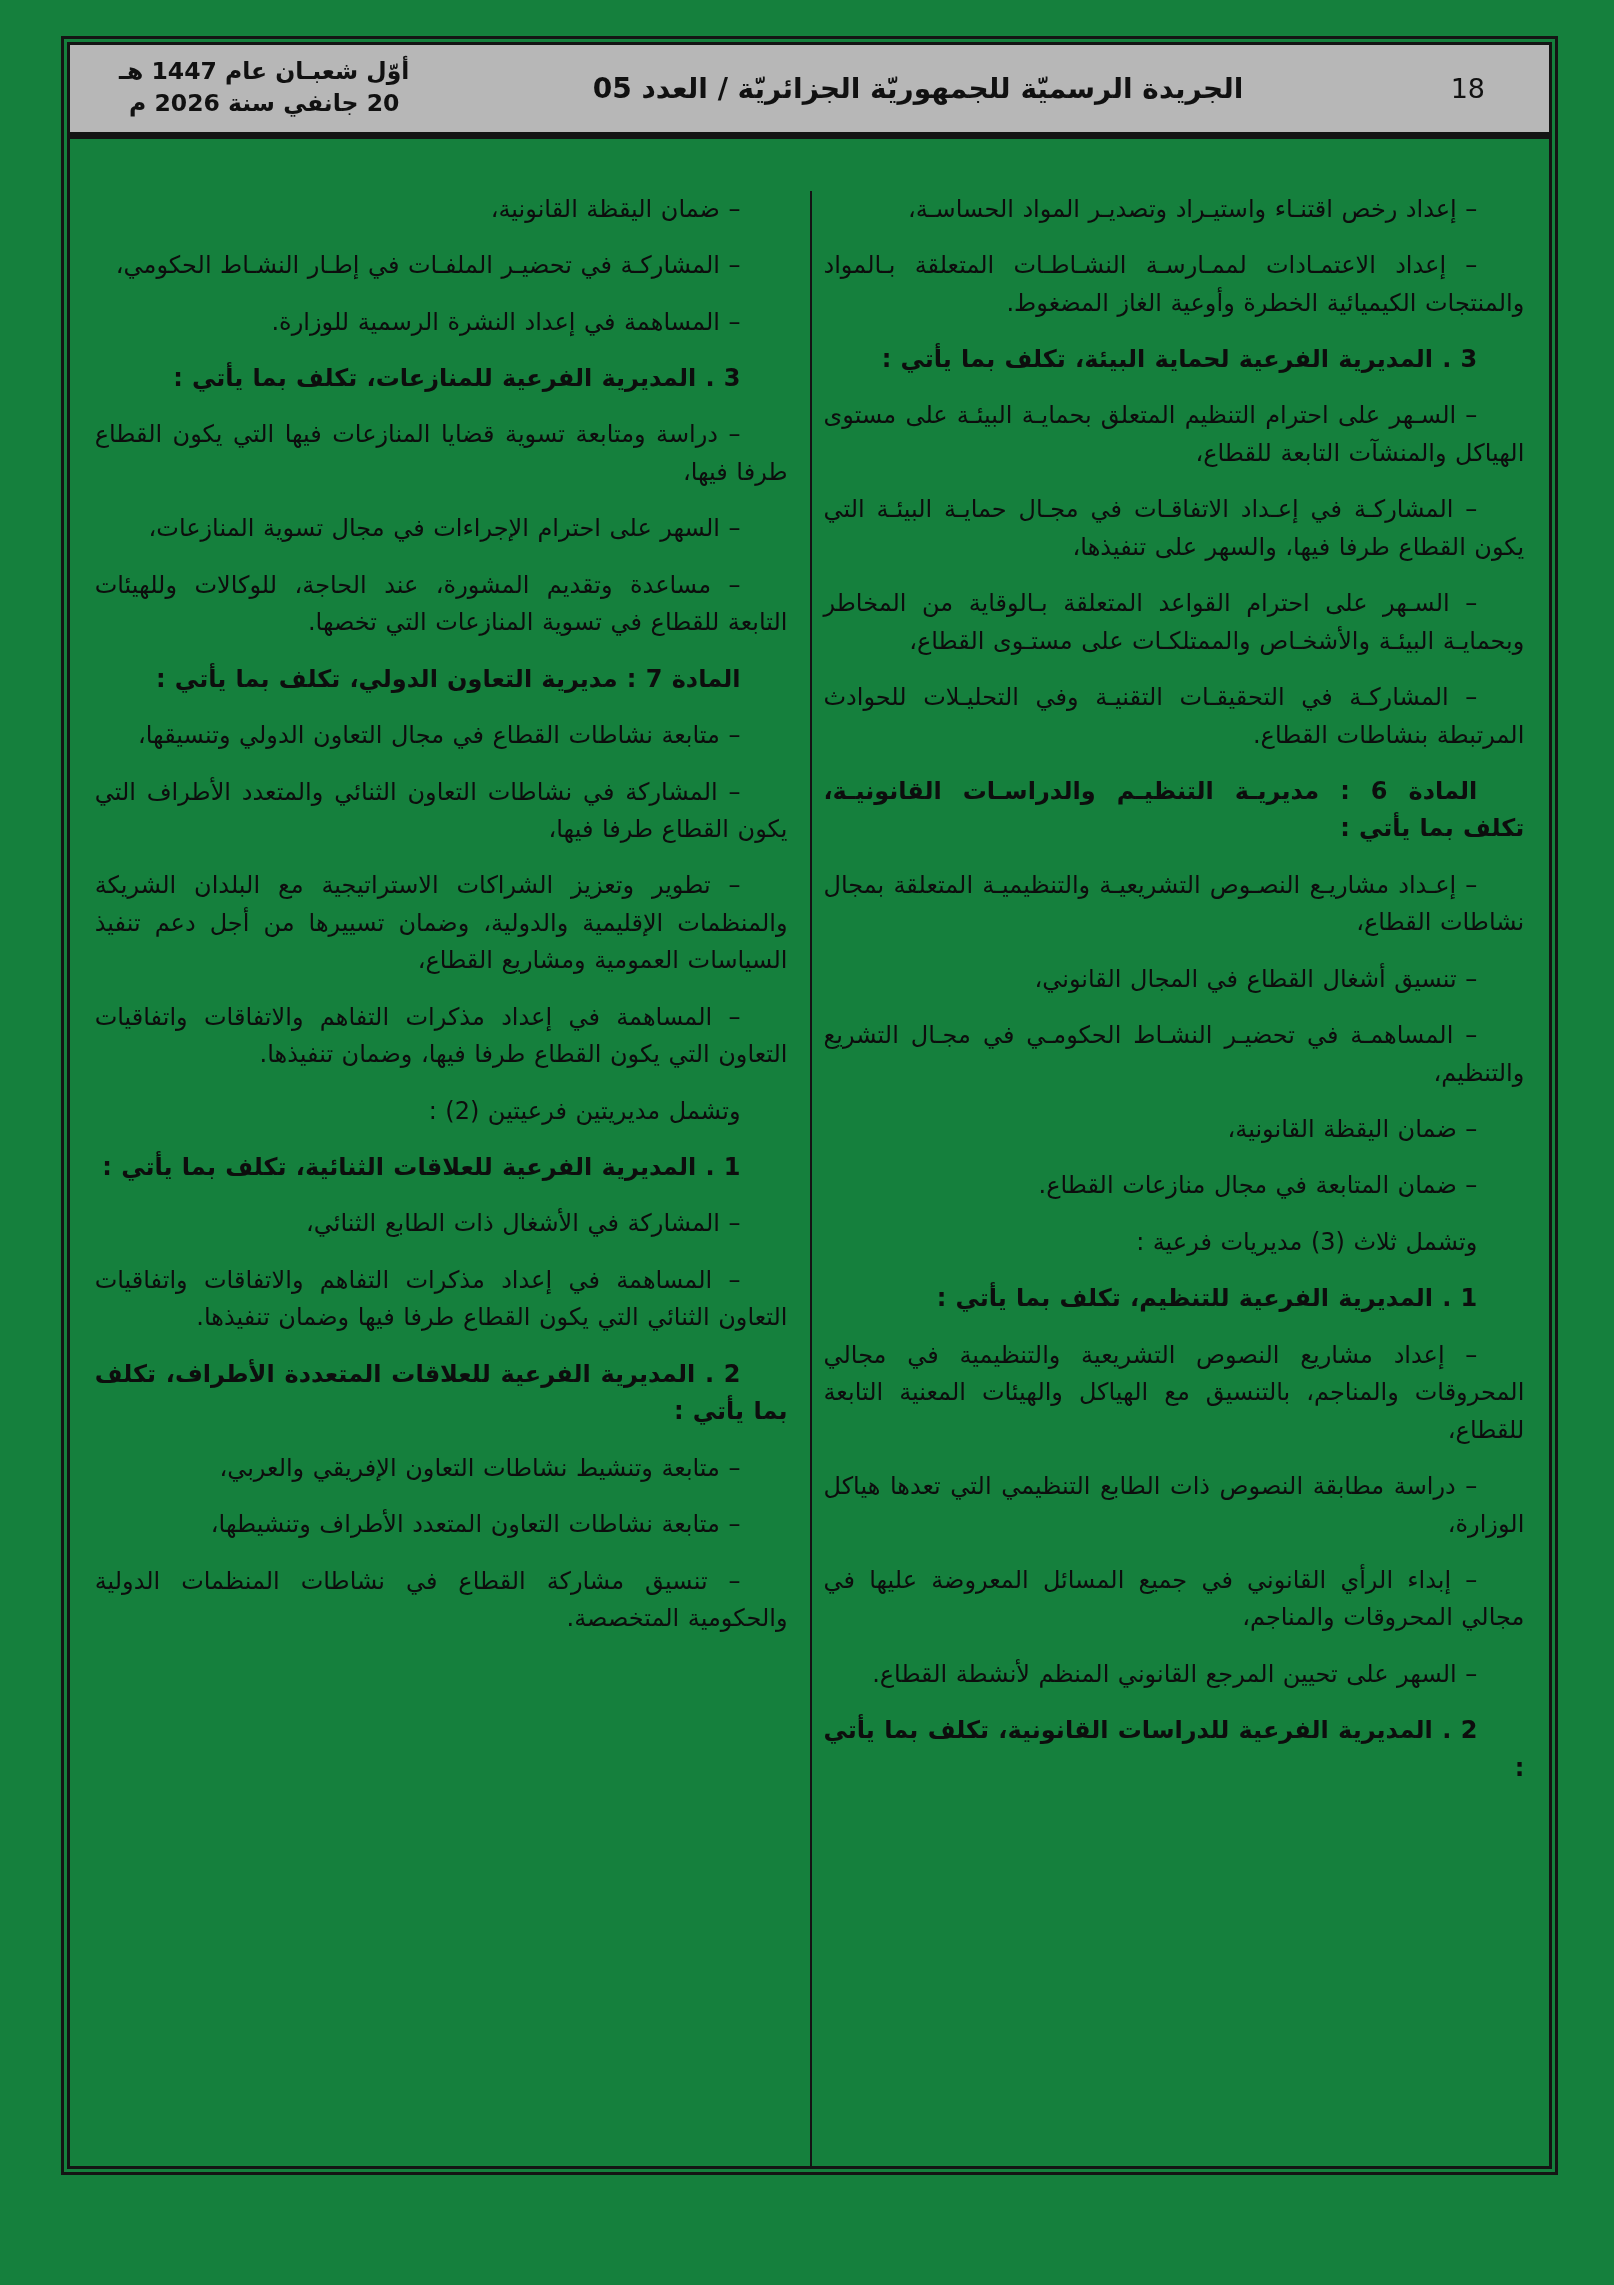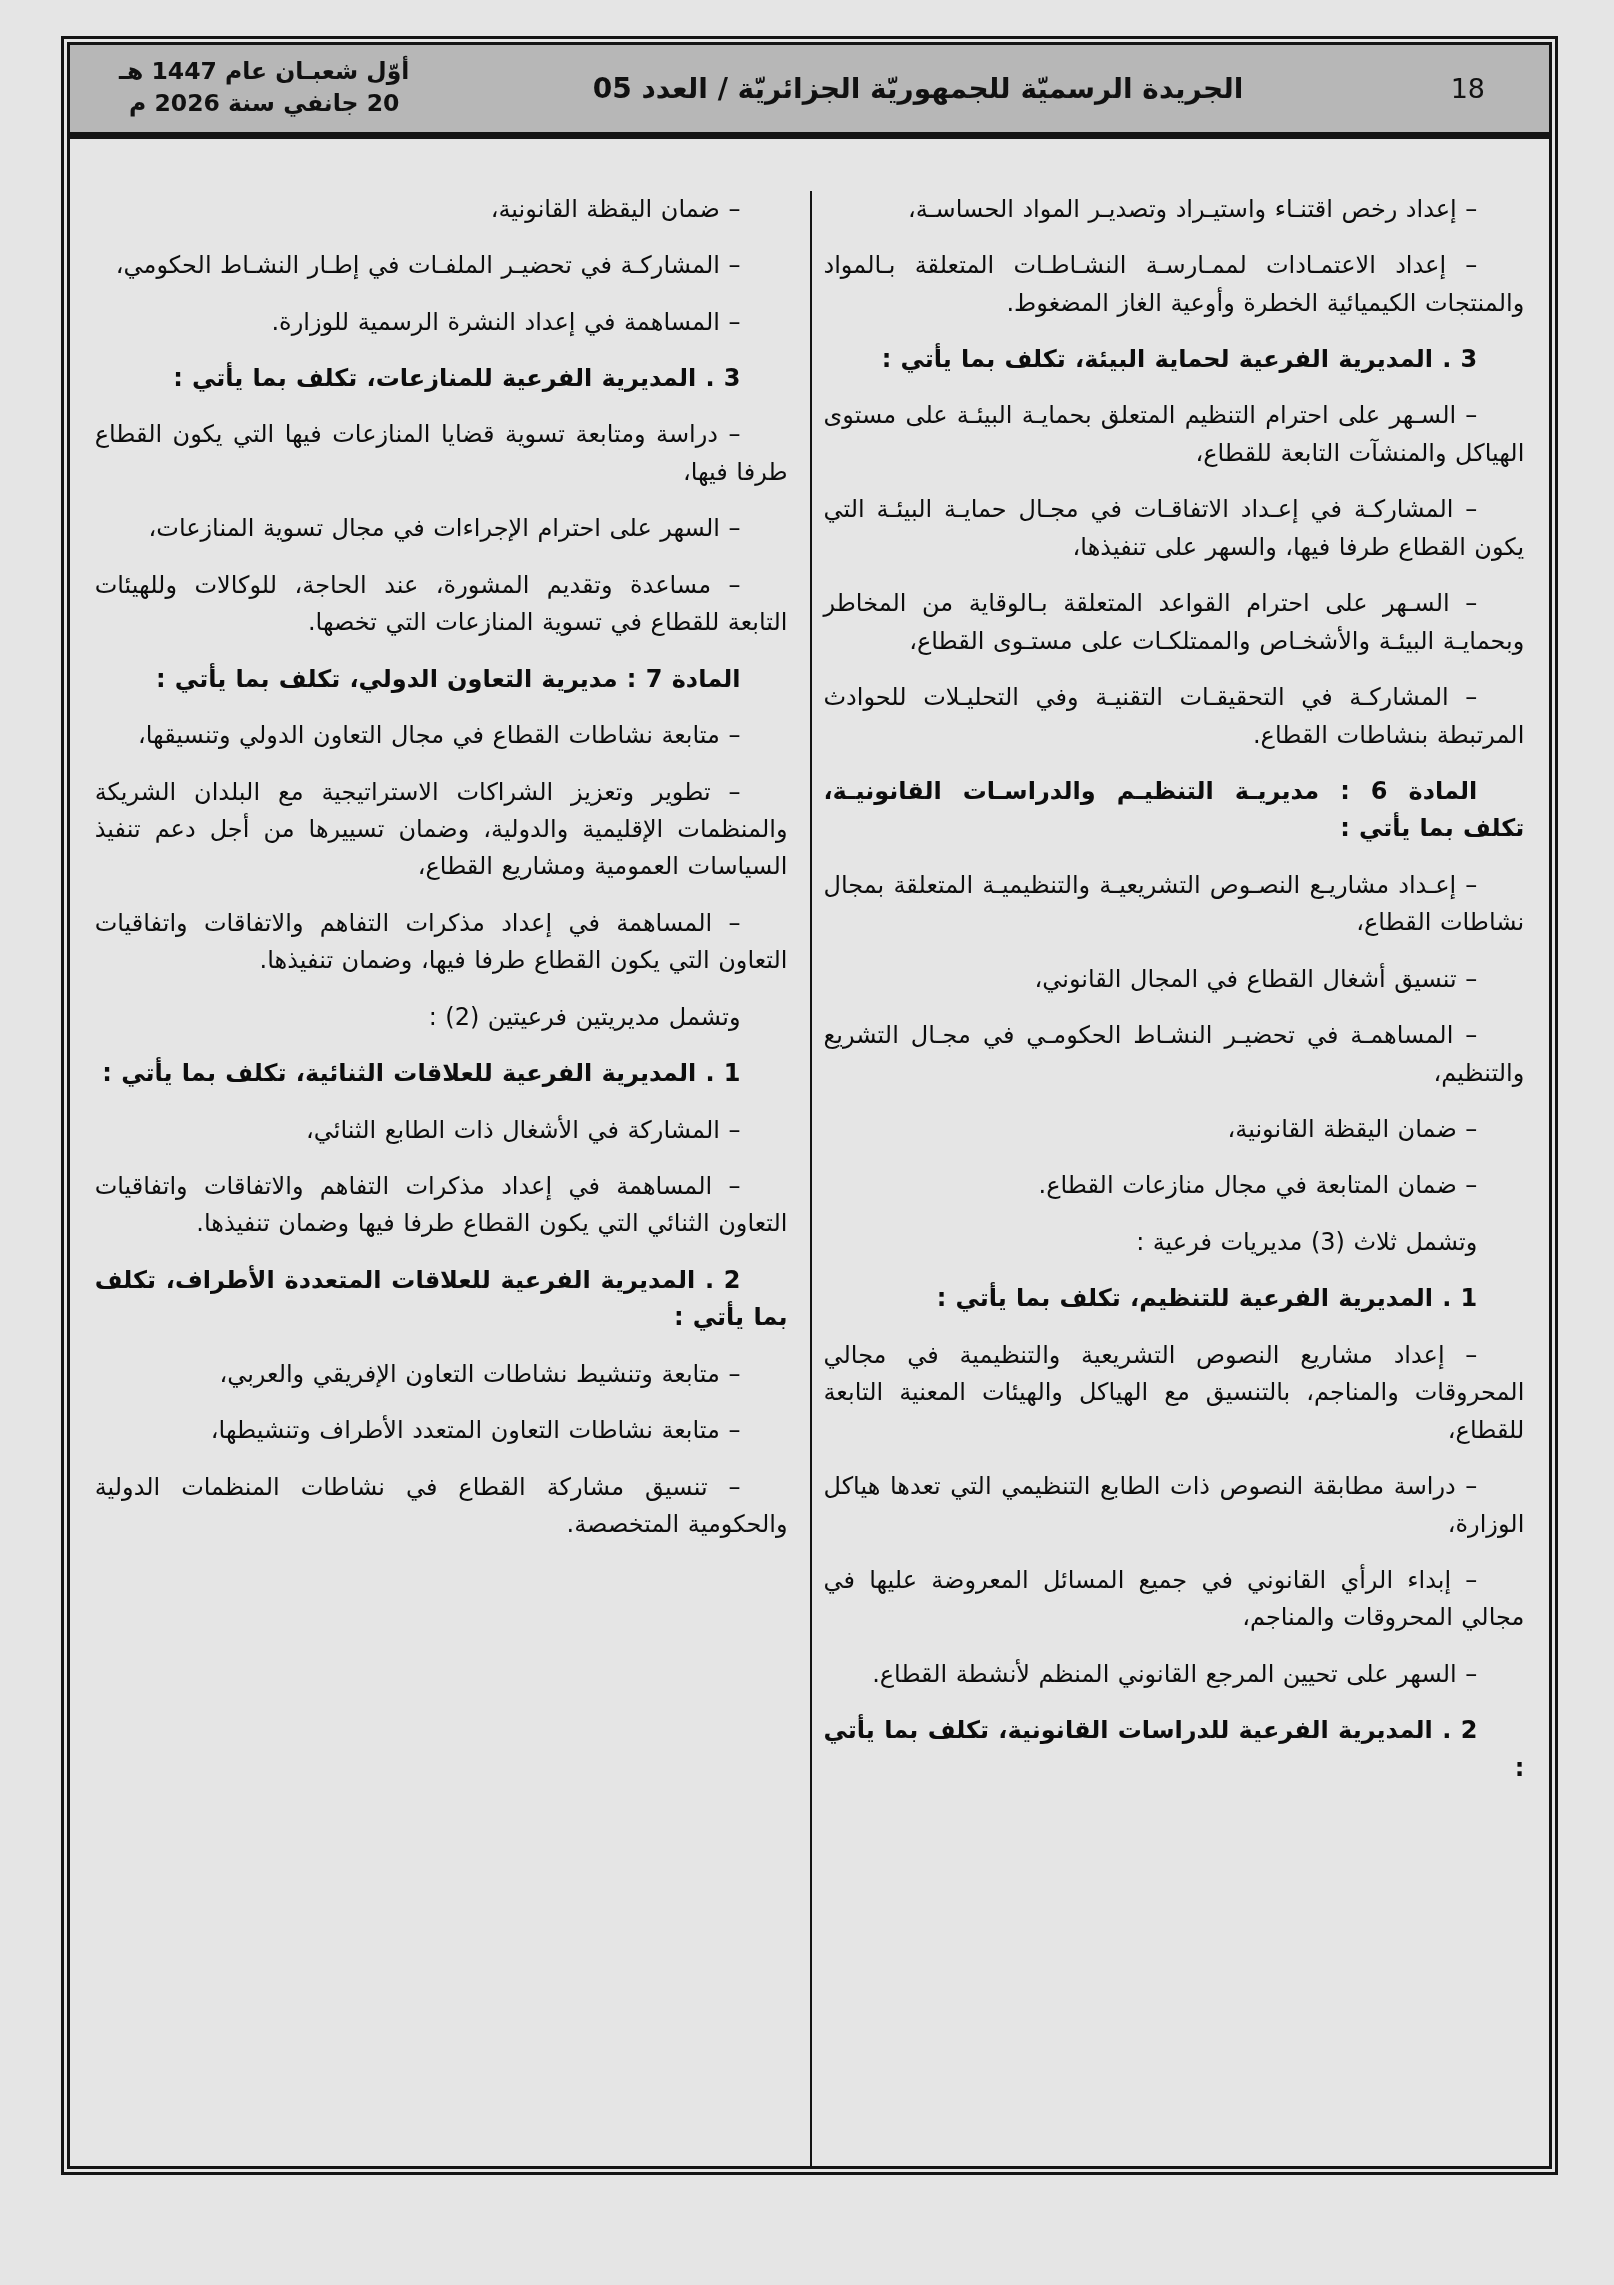--- a/index.html
+++ b/index.html
@@ -1,16 +1,16 @@
 <!DOCTYPE html>
 <html lang="ar" dir="rtl" style="font-size:14.5px"><head>
 <meta charset="utf-8">
 <style>
   html,body{margin:0;padding:0;background:#ffffff;}
-  .page{position:relative;width:1615px;height:2285px;background:#e5e5e5;
+  .page{position:relative;width:1615px;height:2285px;background:#15803d;
         font-family:"DejaVu Sans",sans-serif;direction:rtl;}
   .frame-outer{position:absolute;left:62px;top:36px;width:1491px;height:2133px;
         border:3.6px solid #141414;}
   .frame-inner{position:absolute;left:2.7px;top:2.7px;right:2.7px;bottom:2.7px;
         border:3.6px solid #141414;display:flex;flex-direction:column;overflow:hidden;}
   
   .masthead{flex:0 0 auto;height:87px;background:#b7b7b7;border-bottom:7.2px solid #141414;
         display:grid;grid-template-columns:380px 1fr 163px;align-items:center;direction:ltr;}
   .mh-dates{direction:rtl;text-align:center;font-weight:bold;font-size:23.5px;line-height:1.35;color:#111;padding-left:9px;}
   .mh-title{direction:rtl;text-align:center;font-weight:bold;font-size:28px;color:#111;}
@@ -71,20 +71,21 @@
         <div class="col col-left">
           <p class="para">– ضمان اليقظة القانونية،</p>
           <p class="para">– المشاركـة في تحضيـر الملفـات في إطـار النشـاط الحكومي،</p>
           <p class="para">– المساهمة في إعداد النشرة الرسمية للوزارة.</p>
           <p class="para head"><b class="hb">3 . المديرية الفرعية للمنازعات،</b><span class="hr"> تكلف بما يأتي :</span></p>
           <p class="para">– دراسة ومتابعة تسوية قضايا المنازعات فيها التي يكون القطاع طرفا فيها،</p>
           <p class="para">– السهر على احترام الإجراءات في مجال تسوية المنازعات،</p>
           <p class="para">– مساعدة وتقديم المشورة، عند الحاجة، للوكالات وللهيئات التابعة للقطاع في تسوية المنازعات التي تخصها.</p>
           <p class="para head"><b class="hb">المادة 7 : مديرية التعاون الدولي،</b><span class="hr"> تكلف بما يأتي :</span></p>
           <p class="para">– متابعة نشاطات القطاع في مجال التعاون الدولي وتنسيقها،</p>
+          <p class="para">– المشاركة في نشاطات التعاون الثنائي والمتعدد الأطراف التي يكون القطاع طرفا فيها،</p>
           <p class="para">– تطوير وتعزيز الشراكات الاستراتيجية مع البلدان الشريكة والمنظمات الإقليمية والدولية، وضمان تسييرها من أجل دعم تنفيذ السياسات العمومية ومشاريع القطاع،</p>
           <p class="para">– المساهمة في إعداد مذكرات التفاهم والاتفاقات واتفاقيات التعاون التي يكون القطاع طرفا فيها، وضمان تنفيذها.</p>
           <p class="para">وتشمل مديريتين فرعيتين (2) :</p>
           <p class="para head"><b class="hb">1 . المديرية الفرعية للعلاقات الثنائية،</b><span class="hr"> تكلف بما يأتي :</span></p>
           <p class="para">– المشاركة في الأشغال ذات الطابع الثنائي،</p>
           <p class="para">– المساهمة في إعداد مذكرات التفاهم والاتفاقات واتفاقيات التعاون الثنائي التي يكون القطاع طرفا فيها وضمان تنفيذها.</p>
           <p class="para head"><b class="hb">2 . المديرية الفرعية للعلاقات المتعددة الأطراف،</b><span class="hr"> تكلف بما يأتي :</span></p>
           <p class="para">– متابعة وتنشيط نشاطات التعاون الإفريقي والعربي،</p>
           <p class="para">– متابعة نشاطات التعاون المتعدد الأطراف وتنشيطها،</p>
           <p class="para">– تنسيق مشاركة القطاع في نشاطات المنظمات الدولية والحكومية المتخصصة.</p>

